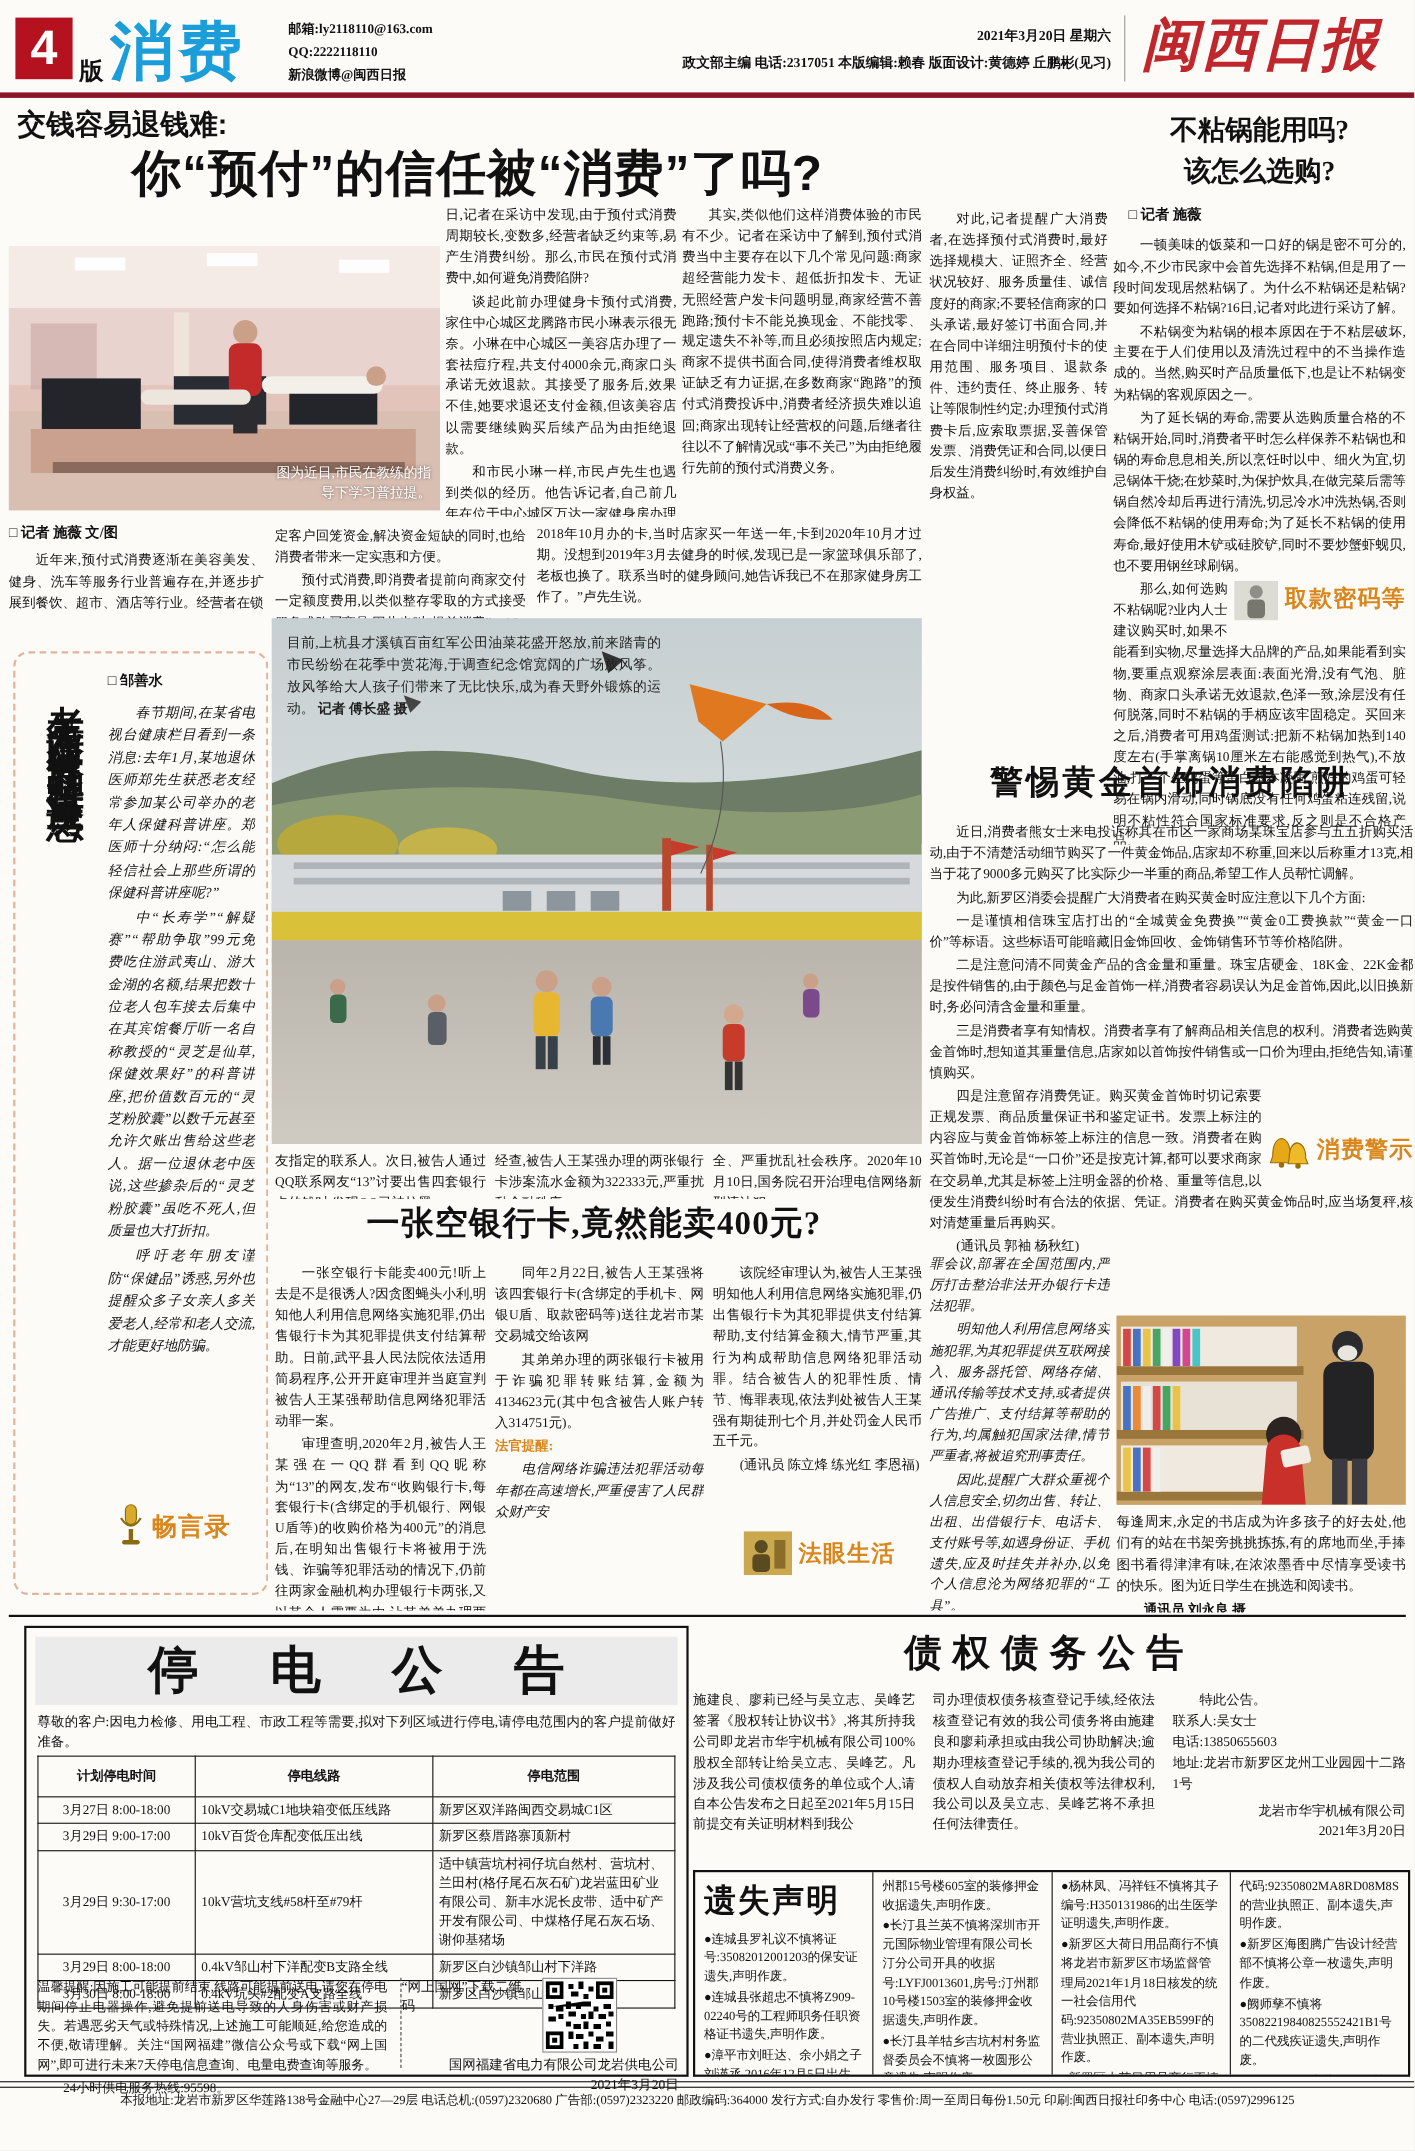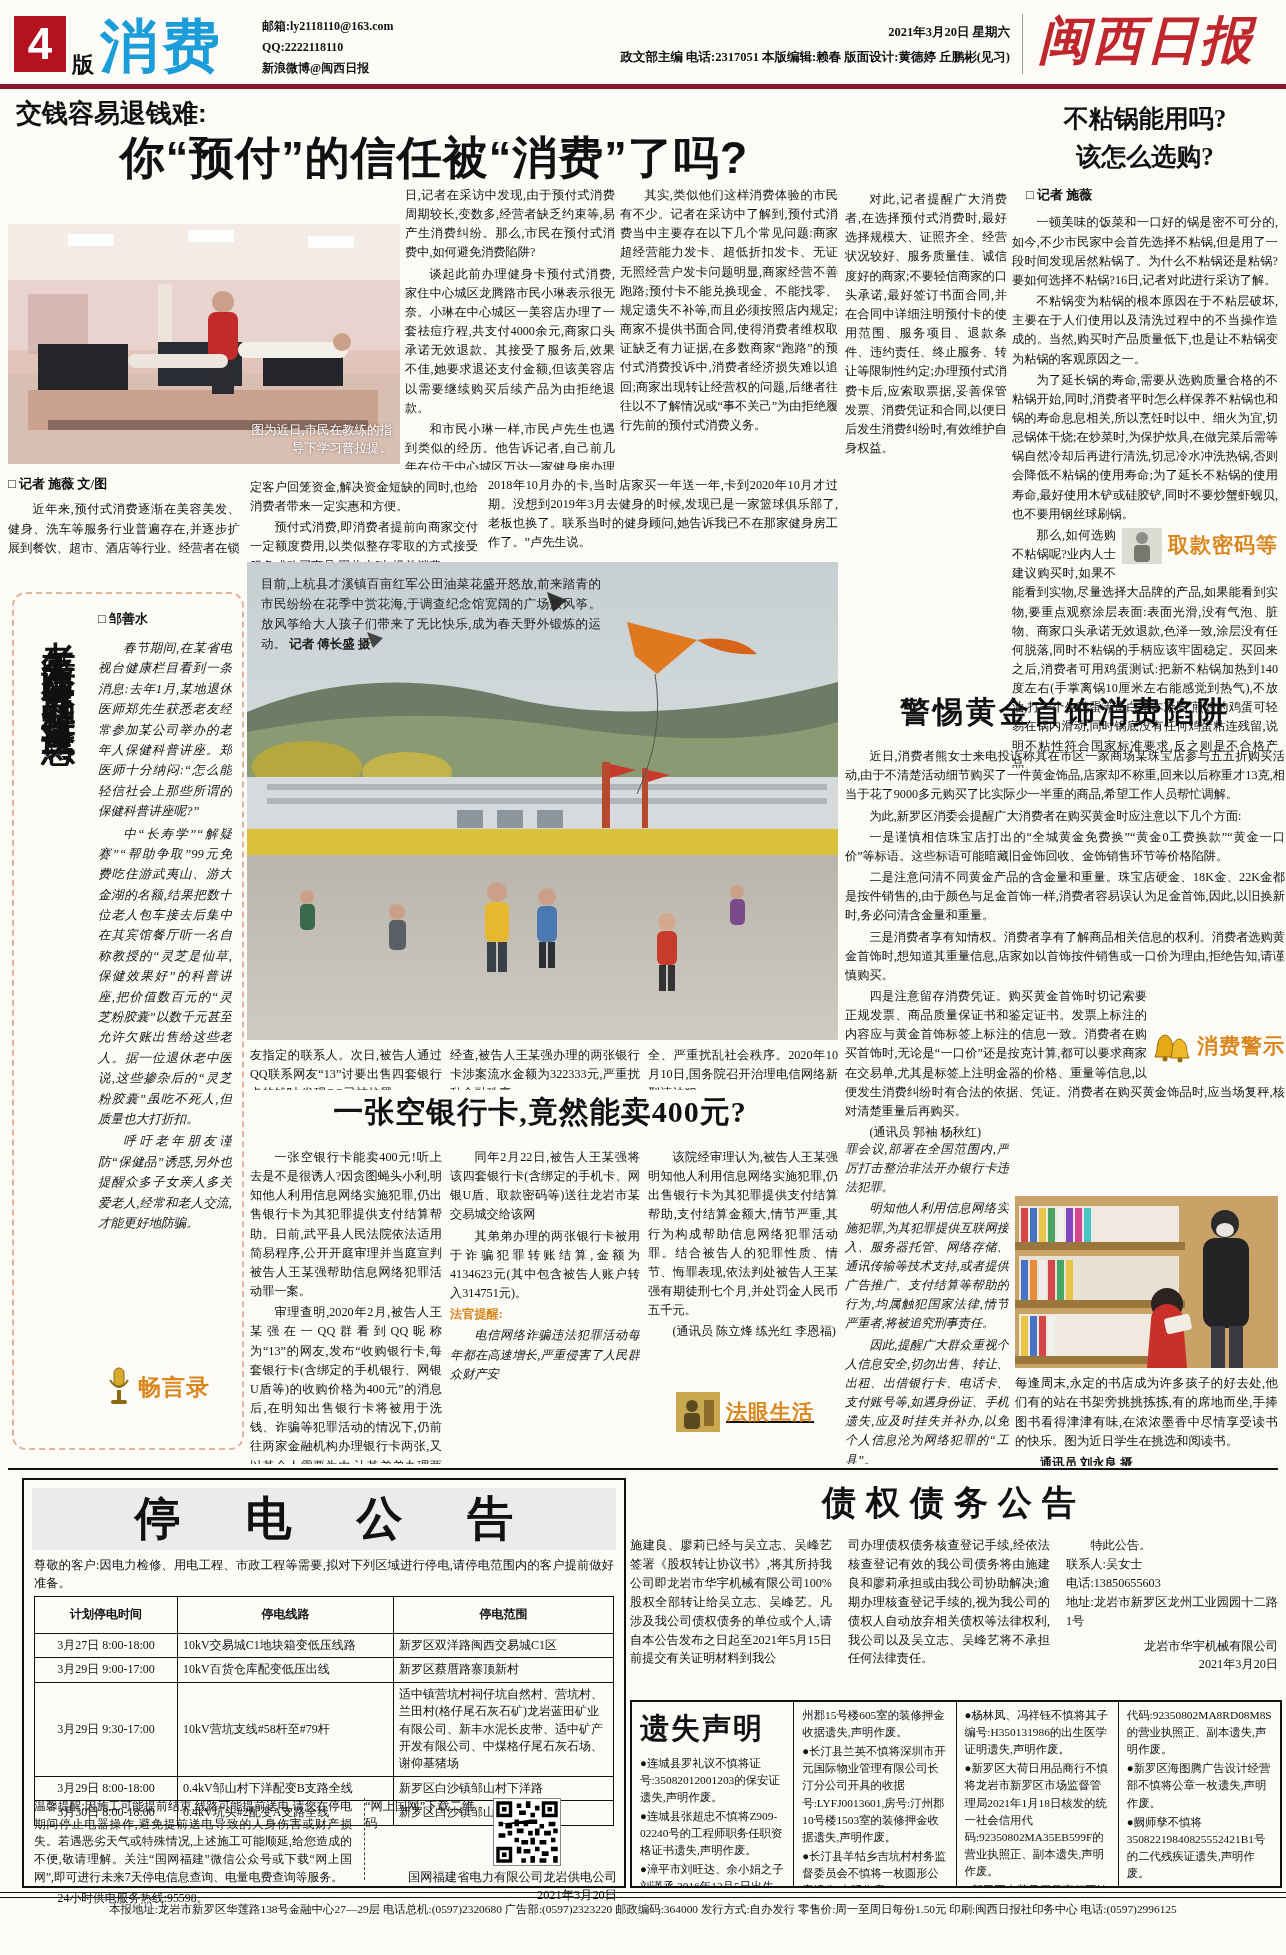--- a/index.html
+++ b/index.html
@@ -298,21 +298,21 @@
   </div>
   <div class="abs col" style="left:648px;top:1148px;width:190px;height:236px;">
     <p>该院经审理认为,被告人王某强明知他人利用信息网络实施犯罪,仍出售银行卡为其犯罪提供支付结算帮助,支付结算金额大,情节严重,其行为构成帮助信息网络犯罪活动罪。结合被告人的犯罪性质、情节、悔罪表现,依法判处被告人王某强有期徒刑七个月,并处罚金人民币五千元。</p>
     <p class="credit">(通讯员 陈立烽 练光红 李恩福)</p>
   </div>
   <div class="abs col cont" style="left:845px;top:1140px;width:164px;height:324px;font-style:italic;">
       <p class="">罪会议,部署在全国范围内,严厉打击整治非法开办银行卡违法犯罪。</p>
       <p class="">明知他人利用信息网络实施犯罪,为其犯罪提供互联网接入、服务器托管、网络存储、通讯传输等技术支持,或者提供广告推广、支付结算等帮助的行为,均属触犯国家法律,情节严重者,将被追究刑事责任。</p>
       <p class="">因此,提醒广大群众重视个人信息安全,切勿出售、转让、出租、出借银行卡、电话卡、支付账号等,如遇身份证、手机遗失,应及时挂失并补办,以免个人信息沦为网络犯罪的“工具”。</p>
     </div>
-  <div class="abs badge" style="left:676px;top:1392px;text-decoration:underline;">
+  <div class="abs badge" style="left:676px;top:1392px;">
     <svg width="44" height="40" viewBox="0 0 44 40">
       <rect x="0" y="0" width="44" height="40" fill="#caa84f"></rect>
       <circle cx="16" cy="14" r="6" fill="#5a4a20"></circle>
       <rect x="8" y="21" width="16" height="16" rx="4" fill="#5a4a20"></rect>
       <rect x="28" y="8" width="10" height="26" fill="#8a6d2a"></rect>
     </svg>
     <span class="txt">法眼生活</span>
   </div>
 
   <div class="abs photo" id="photo3">

